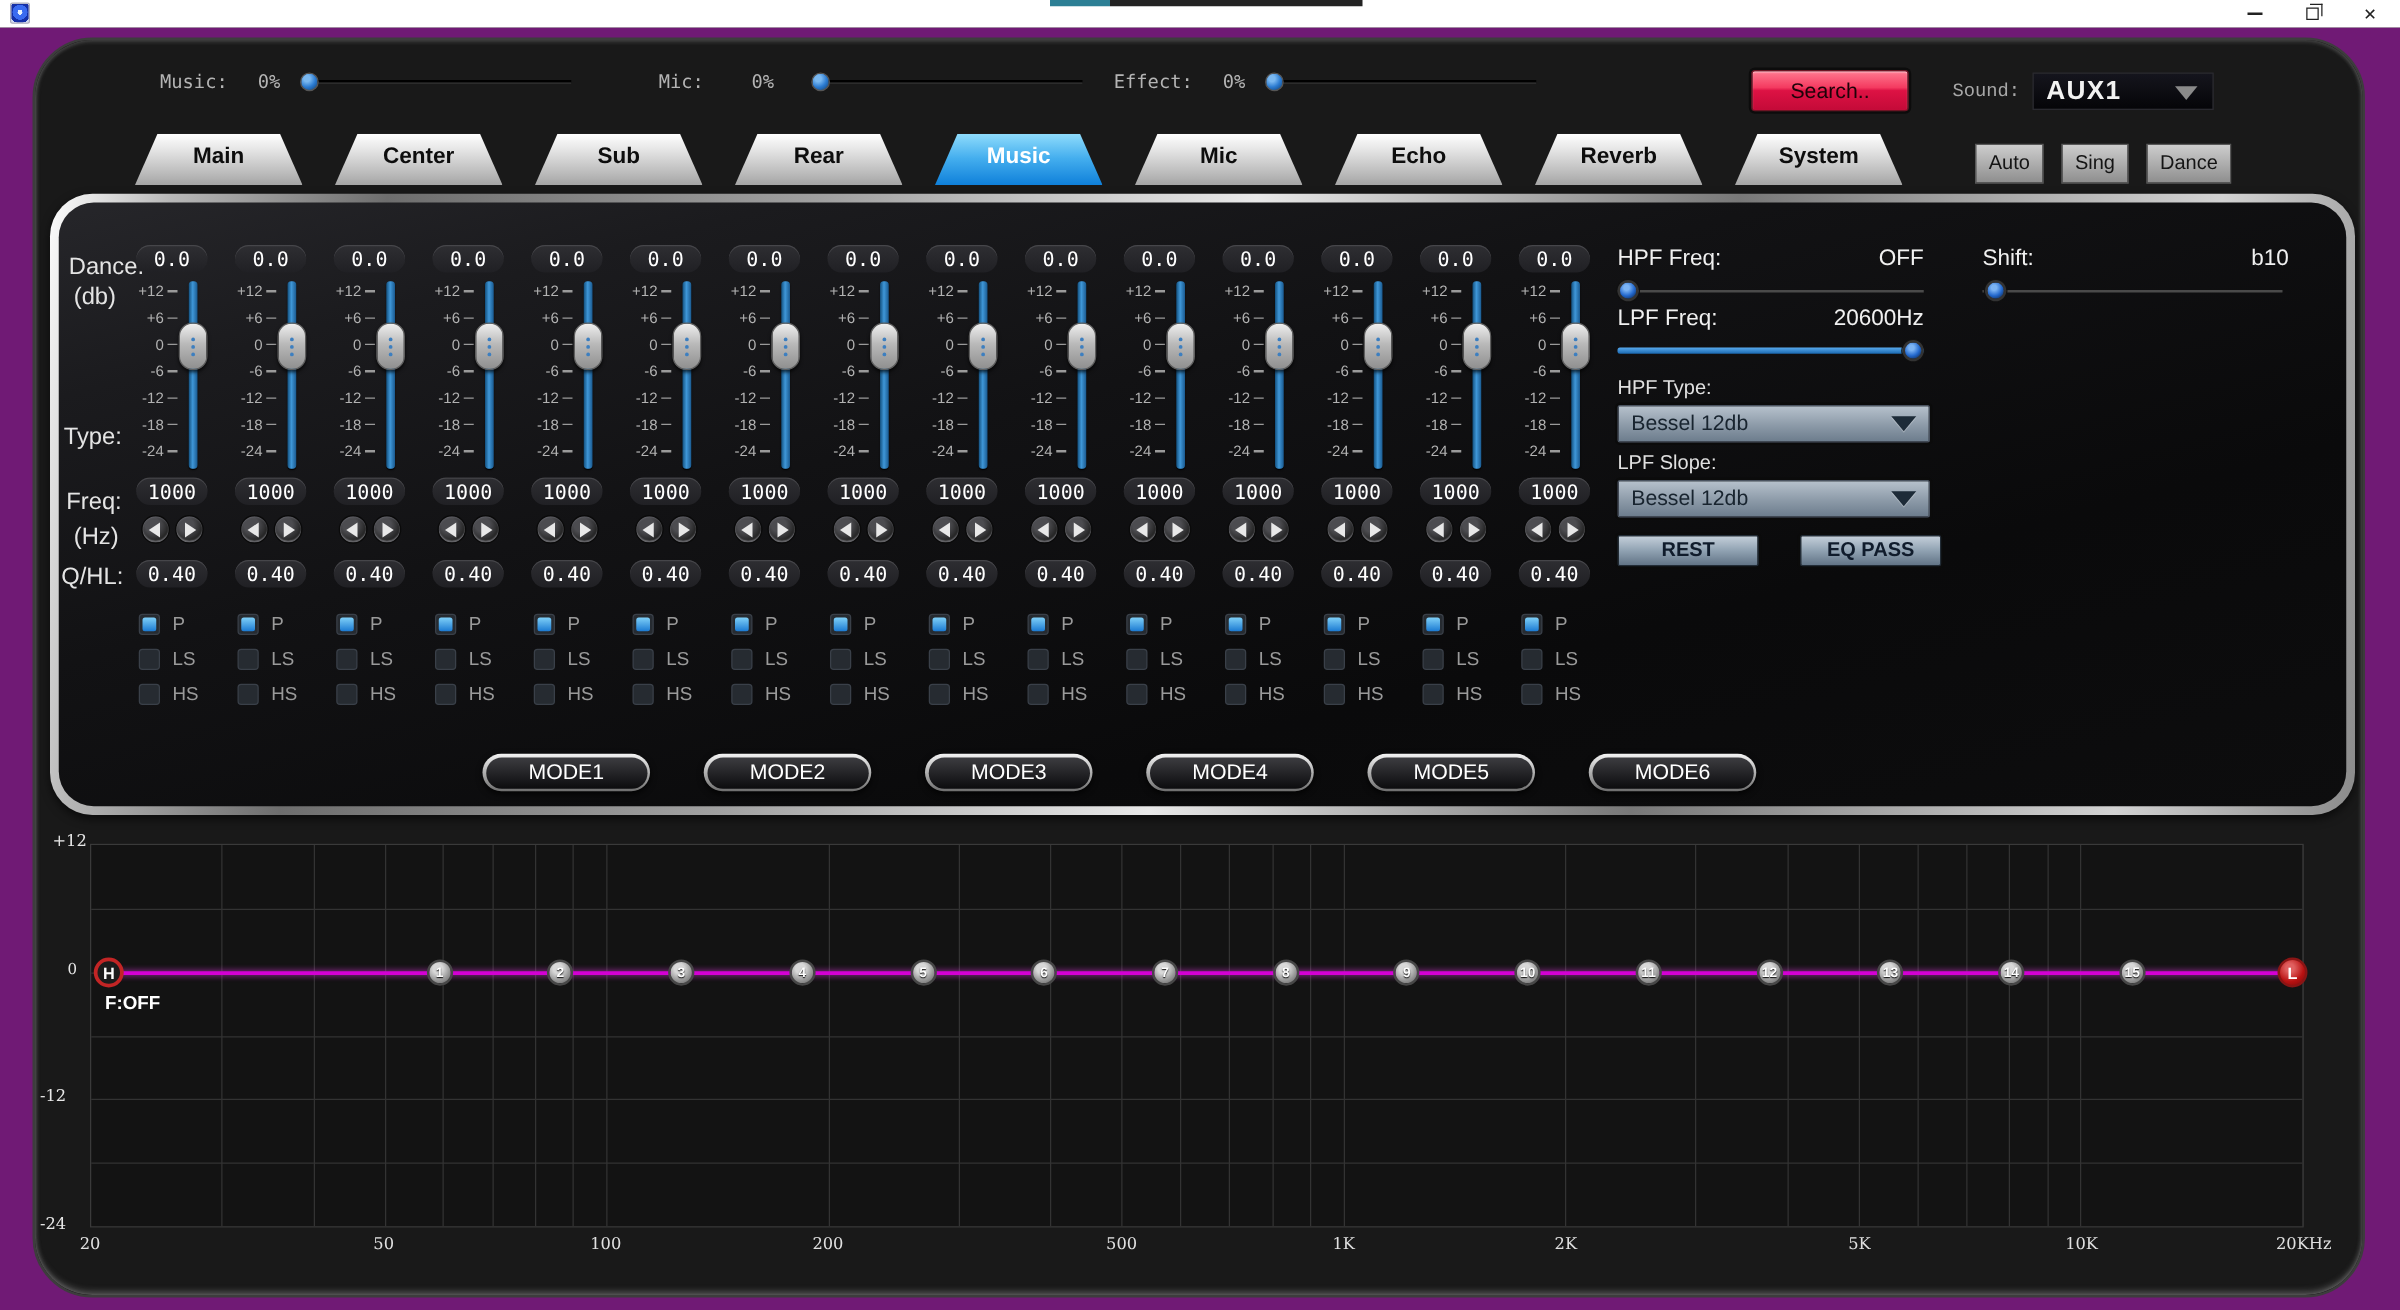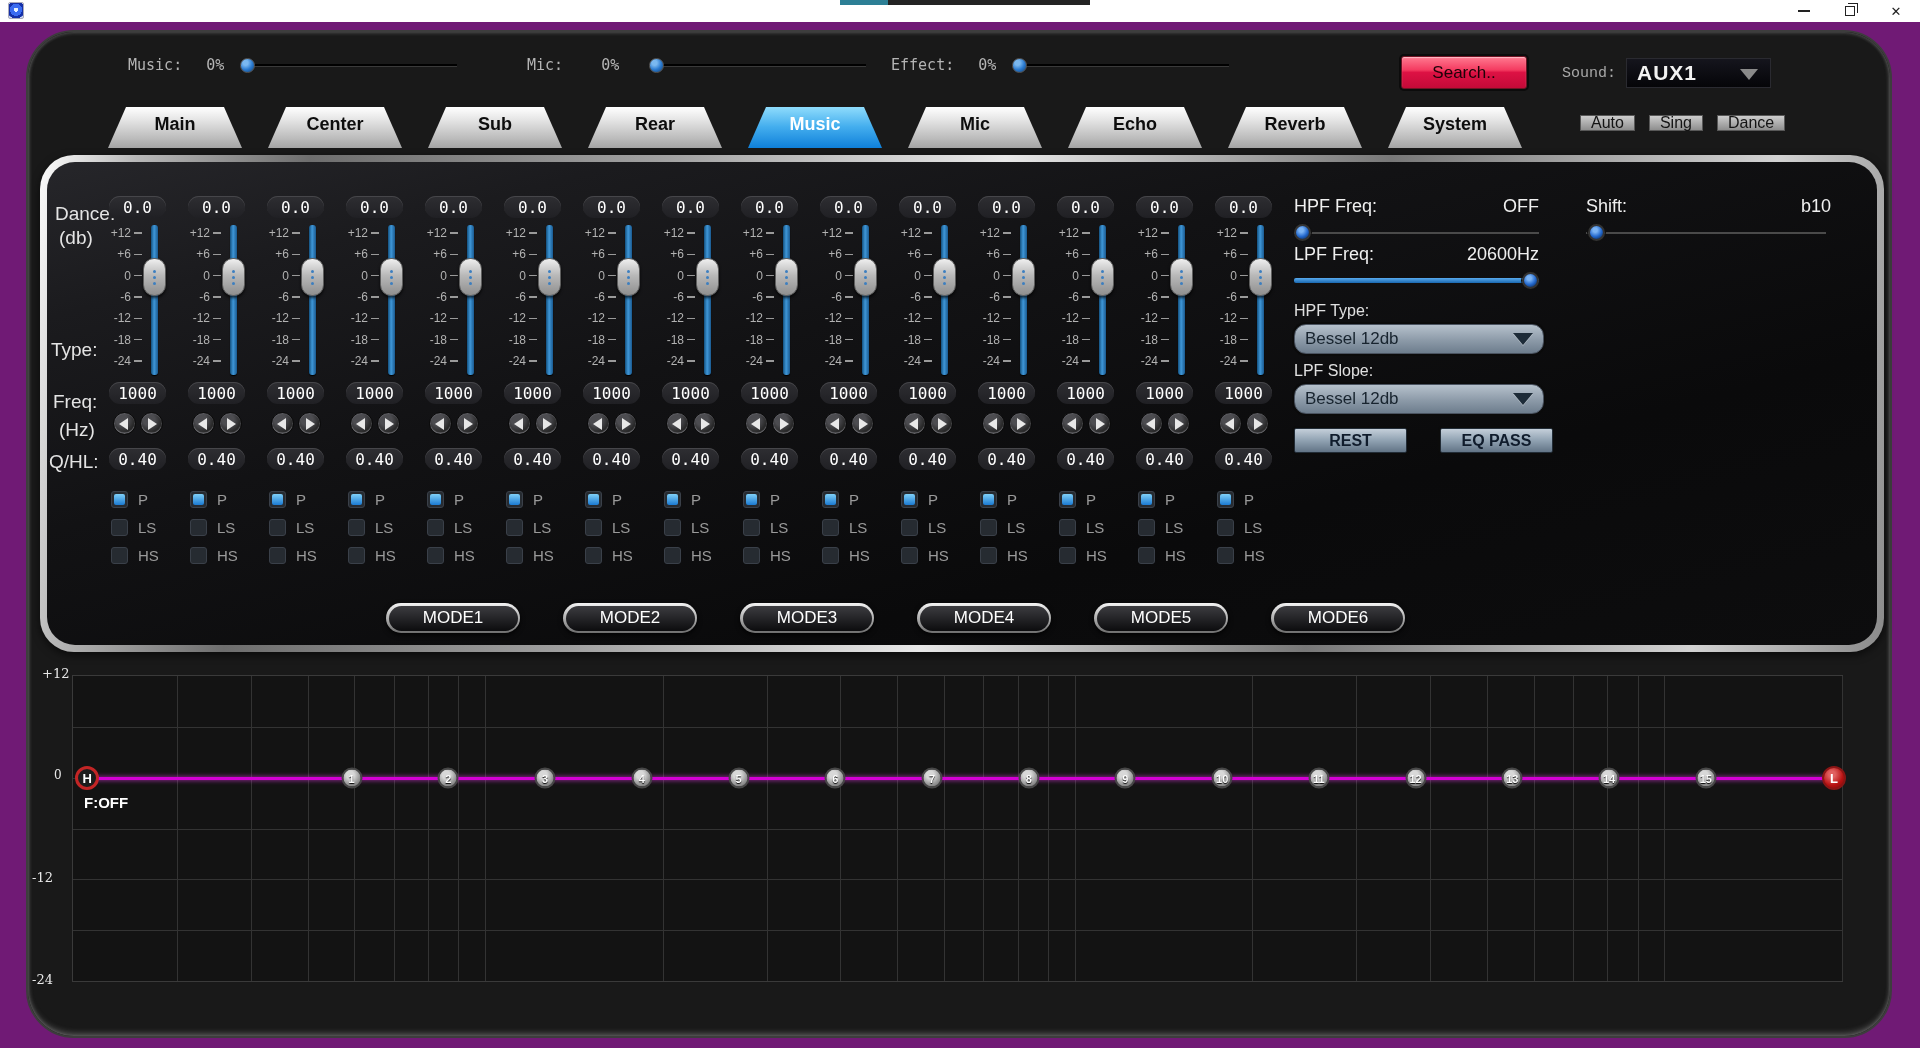--- a/index.html
+++ b/index.html
@@ -46,21 +46,21 @@
     border-left:9px solid transparent; border-right:9px solid transparent; border-top:11px solid #8a8a8a; }
 
   
   .tabrow { position:absolute; left:108px; top:85px; display:flex; gap:26px; height:41px; }
   .tab { width:134px; height:41px; display:flex; align-items:flex-start; justify-content:center; padding-top:7px;
     clip-path:polygon(18px 0, calc(100% - 18px) 0, 100% 100%, 0 100%);
     background:linear-gradient(180deg,#ffffff 0%, #e6e6e6 30%, #bdbdbd 75%, #a5a5a5 100%);
     color:#0d0d0d; font-weight:bold; font-size:18px; }
   .tab.active { background:linear-gradient(180deg,#8fdcfc 0%, #44aeee 48%, #0f80da 100%); color:#ffffff; }
   .quickrow { position:absolute; left:1580px; top:93px; display:flex; gap:14px; }
-  .qbtn { height:16px; padding:0 10px; min-width:53px; display:flex; align-items:center; justify-content:center;
+  .qbtn { height:32px; padding:0 10px; min-width:53px; display:flex; align-items:center; justify-content:center;
     background:linear-gradient(180deg,#cdcdcd,#8e8e8e); border:1px solid #585858; color:#141414; font-size:16px; }
 
   
   .eq-panel { position:absolute; left:40px; top:133px; width:1844px; height:497px; border-radius:34px; padding:7px;
     background:linear-gradient(100deg,#fdfdfd 0%, #b8b8b8 5%, #6e6e6e 14%, #a0a0a0 32%, #e8e8e8 50%, #787878 70%, #d2d2d2 90%, #8a8a8a 100%);
     box-shadow:0 3px 8px rgba(0,0,0,.6); }
   .eq-inner { position:absolute; left:7px; top:7px; right:7px; bottom:7px; border-radius:28px;
     background:linear-gradient(165deg,#26262a 0%, #1b1b1e 16%, #121214 38%, #0a0a0b 70%, #0d0d0e 100%); overflow:hidden; }
 
   .side-label { position:absolute; color:#e4e4e4; font-size:19px; }
@@ -106,21 +106,21 @@
   .fpanel { position:absolute; left:1247px; top:34px; width:252px; }
   .frow { position:absolute; left:0; width:245px; display:flex; justify-content:space-between; }
   .flabel { color:#f0f0f0; font-size:18px; }
   .fvalue { color:#f0f0f0; font-size:18px; }
   .hslider { position:absolute; height:17px; width:245px; }
   .htrack { position:absolute; top:8px; left:0; right:0; height:2px; background:#4a4a4a; }
   .htrack.blue { height:5px; top:6px; border-radius:2px; background:linear-gradient(180deg,#58aaee,#1a68b0); }
   .hknob { position:absolute; top:0; width:17px; height:17px; border-radius:50%; border:2px solid #333;
     background:radial-gradient(circle at 40% 32%, #7cb4f4 0 18%, #2267cc 55%, #0b1728 100%); box-shadow:0 0 0 1px #111; }
   .slope-label { position:absolute; color:#e0e0e0; font-size:16px; }
-  .dropdown { position:absolute; width:250px; height:14px; border:1px solid #4a5360; border-radius:12px;
+  .dropdown { position:absolute; width:250px; height:14px; border:1px solid #4a5360; border-radius:2px;
     background:linear-gradient(180deg,#b6c1cc 0%, #8c9aa8 55%, #6d7d8d 100%);
     display:flex; align-items:center; padding:14px 10px; box-shadow:0 0 0 2px #0b0b0b; }
   .dropdown span { color:#18242f; font-size:17px; }
   .dd-tri2 { position:absolute; right:10px; top:8px; width:0; height:0;
     border-left:10px solid transparent; border-right:10px solid transparent; border-top:12px solid #1d2b38;
     filter:drop-shadow(0 1px 0 rgba(255,255,255,.35)); }
   .fbtn { position:absolute; width:113px; height:25px; border:1px solid #222c36; border-radius:2px;
     background:linear-gradient(180deg,#c4cfda 0%, #90a2b2 50%, #627486 100%); box-shadow:0 0 0 2px #0b0b0b;
     display:flex; align-items:center; justify-content:center; color:#101c2c; font-size:16px; font-weight:bold; }
 
@@ -1483,13 +1483,35 @@
     <div class="endpoint h">
         <span>H</span>
       </div>
     <div class="endpoint l">
         <span>L</span>
       </div>
   </div>
 
   <span class="fstatus">F:OFF</span>
 
+  <div class="xaxis">
+
+      <span class="xlabel" style="left: 0%;">20</span>
+
+      <span class="xlabel" style="left: 13.2647%;">50</span>
+
+      <span class="xlabel" style="left: 23.299%;">100</span>
+
+      <span class="xlabel" style="left: 33.3333%;">200</span>
+
+      <span class="xlabel" style="left: 46.598%;">500</span>
+
+      <span class="xlabel" style="left: 56.6323%;">1K</span>
+
+      <span class="xlabel" style="left: 66.6667%;">2K</span>
+
+      <span class="xlabel" style="left: 79.9313%;">5K</span>
+
+      <span class="xlabel" style="left: 89.9657%;">10K</span>
+
+      <span class="xlabel" style="left: 100%;">20KHz</span>
+    </div>
 </div>
 
 </body></html>

